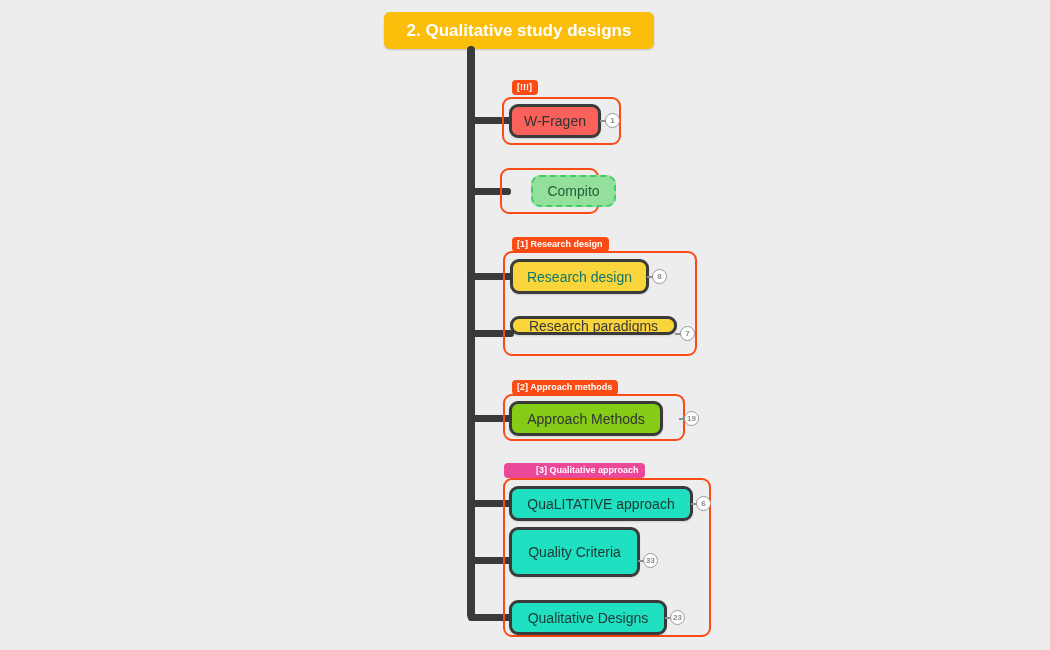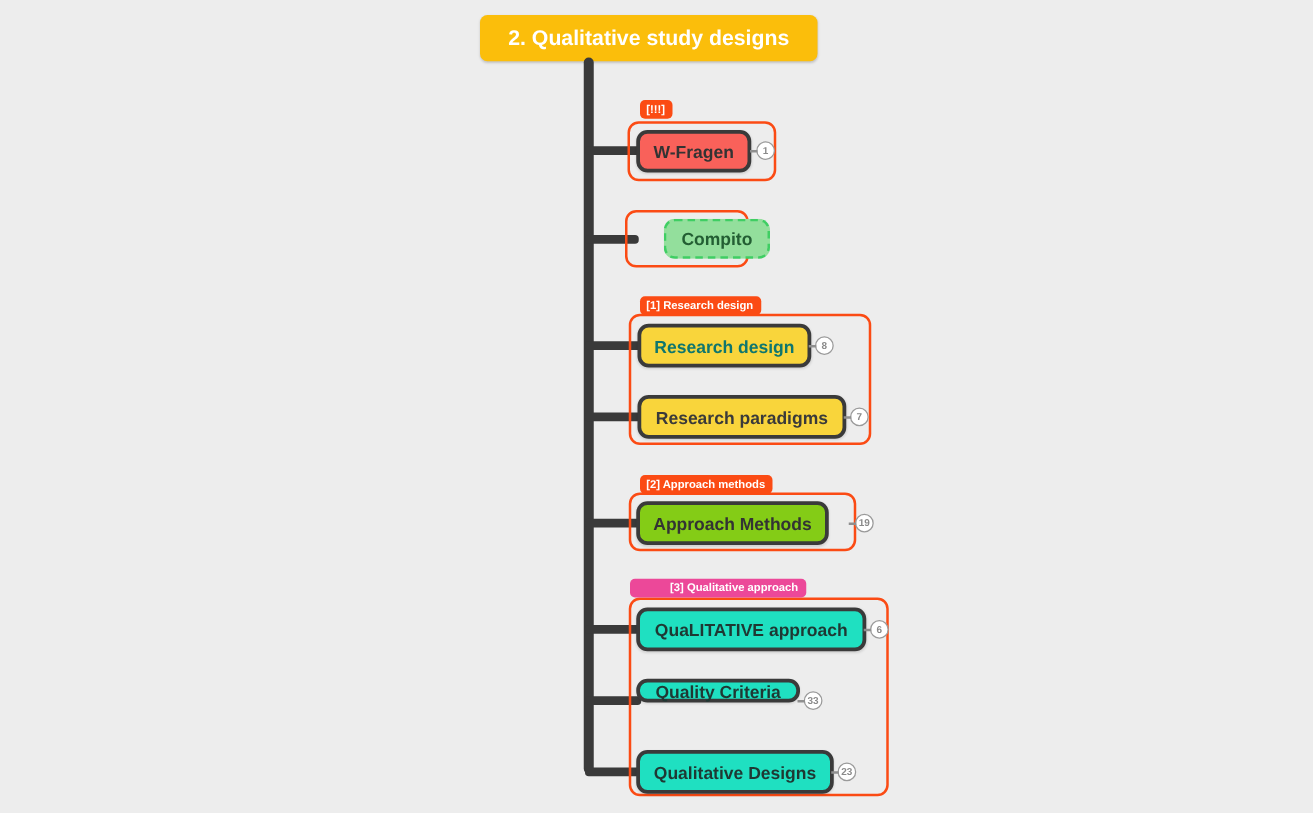--- a/index.html
+++ b/index.html
@@ -50,21 +50,21 @@
     padding: 3px 6px 3px 5px;
     border-radius: 4px;
     white-space: nowrap;
     line-height: 1;
   }
   .node {
     position: absolute;
     border: 3px solid;
     border-radius: 9px;
     display: flex; align-items: center; justify-content: center;
-    font-size: 14px; font-weight: bold;
+    font-size: 14px; font-weight: normal;
     white-space: nowrap;
     cursor: pointer;
     box-shadow: 0 1px 2px rgba(0,0,0,0.12);
   }
   .node.dashed { border-style: dashed; border-width: 2px; box-shadow: none; }
   .badge {
     position: absolute;
     width: 15px; height: 15px;
     background: #FFFFFF;
     border: 1px solid #9a9a9a;
@@ -118,21 +118,21 @@
   </div>
 
   <div class="boundary" style="left: 503px; top: 251px; width: 194px; height: 105px; border-color: rgb(251, 75, 20);"></div>
   <div class="tag" style="left: 512px; top: 237px; background: rgb(251, 75, 20);">[1] Research design</div>
   <div class="node" style="left: 510px; top: 259px; width: 139px; height: 35px; background: rgb(249, 213, 59); color: #0f766e; border-color: rgb(58, 58, 58);">
     <span>Research design</span>
   </div>
   <div class="badge" style="left:652px;top:269px">
     <span>8</span>
   </div>
-  <div class="node" style="left: 510px; top: 316px; width: 167px; height: 35px; background: rgb(249, 213, 59); color: rgb(58, 58, 58); border-color: rgb(58, 58, 58);">
+  <div class="node" style="left: 510px; top: 316px; width: 167px; height: 19px; background: rgb(249, 213, 59); color: rgb(58, 58, 58); border-color: rgb(58, 58, 58);">
     <span>Research paradigms</span>
   </div>
   <div class="badge" style="left:680px;top:326px">
     <span>7</span>
   </div>
 
   <div class="boundary" style="left: 503px; top: 394px; width: 182px; height: 47px; border-color: rgb(251, 75, 20);"></div>
   <div class="tag" style="left: 512px; top: 380px; background: rgb(251, 75, 20);">[2] Approach methods</div>
   <div class="node" style="left: 509px; top: 401px; width: 154px; height: 35px; background: #84cc16; color: rgb(51, 51, 51); border-color: rgb(58, 58, 58);">
     <span>Approach Methods</span>
@@ -142,21 +142,21 @@
   </div>
 
   <div class="boundary" style="left: 503px; top: 478px; width: 208px; height: 159px; border-color: rgb(251, 75, 20);"></div>
   <div class="tag" style="left: 504px; top: 463px; background: #ec4899; padding-left: 32px;">[3] Qualitative approach</div>
   <div class="node" style="left: 509px; top: 486px; width: 184px; height: 35px; background: rgb(31, 224, 193); color: rgb(31, 56, 51); border-color: rgb(58, 58, 58);">
     <span>QuaLITATIVE approach</span>
   </div>
   <div class="badge" style="left:696px;top:496px">
     <span>6</span>
   </div>
-  <div class="node" style="left: 509px; top: 543px; width: 131px; height: 19px; background: rgb(31, 224, 193); color: rgb(31, 56, 51); border-color: rgb(58, 58, 58);">
+  <div class="node" style="left: 509px; top: 527px; width: 131px; height: 50px; background: rgb(31, 224, 193); color: rgb(31, 56, 51); border-color: rgb(58, 58, 58);">
     <span>Quality Criteria</span>
   </div>
   <div class="badge" style="left:643px;top:553px">
     <span>33</span>
   </div>
   <div class="node" style="left: 509px; top: 600px; width: 158px; height: 35px; background: rgb(31, 224, 193); color: rgb(31, 56, 51); border-color: rgb(58, 58, 58);">
     <span>Qualitative Designs</span>
   </div>
   <div class="badge" style="left:670px;top:610px">
     <span>23</span>

